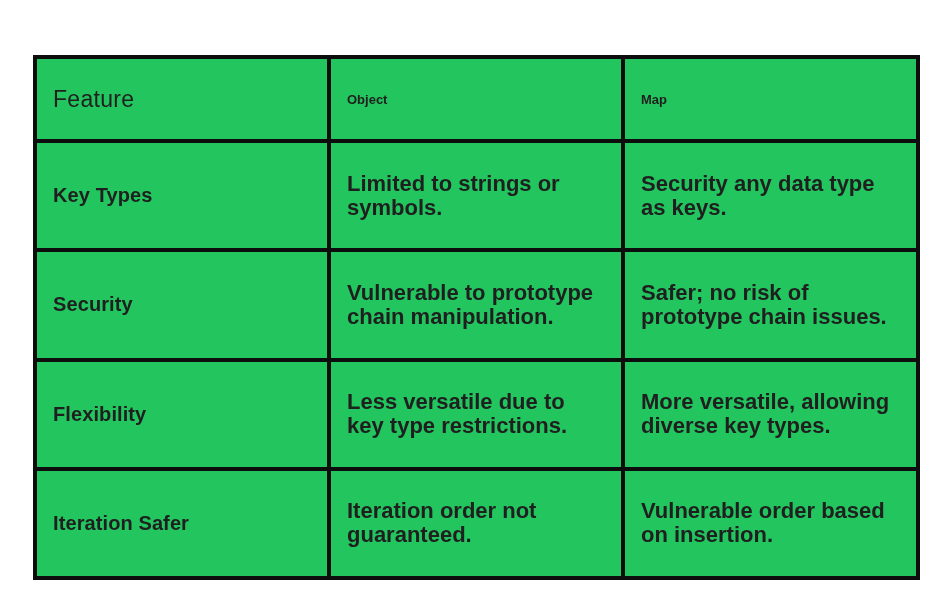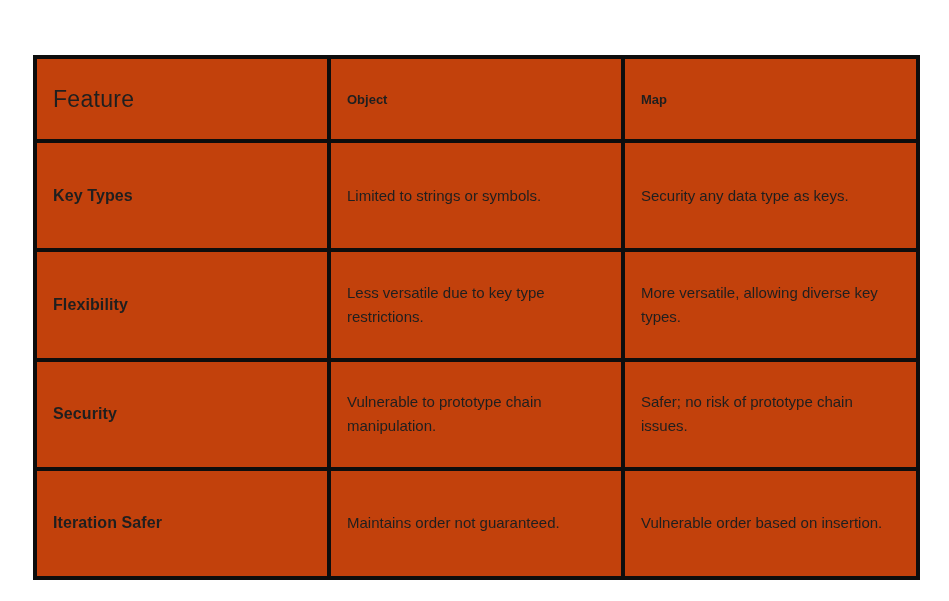--- a/index.html
+++ b/index.html
@@ -20,46 +20,46 @@
     table-layout: fixed;
     background: #ffffff;
   }
   .comparison-table th,
   .comparison-table td {
     border: 4px solid #0d0d0d;
     vertical-align: middle;
     text-align: left;
     padding: 6px 16px 6px 16px;
     color: #1f1f1f;
-    background: #c2410c;
+    background: #22c55e;
   }
   .col-feature { width: 294px; }
   .col-object  { width: 294px; }
   .col-map     { width: 295px; }
 
   tr.header-row { height: 84px; }
   tr.data-row   { height: 88px; }
 
   th.feature-header {
     font-size: 23px;
     font-weight: 400;
     letter-spacing: 0.3px;
   }
   th.type-header {
     font-size: 13px;
     font-weight: 700;
   }
   td.row-label {
-    font-size: 16px;
+    font-size: 20px;
     font-weight: 700;
     letter-spacing: 0.1px;
   }
   td.cell-text {
-    font-size: 15px;
-    font-weight: 400;
+    font-size: 22px;
+    font-weight: 700;
     line-height: 24px;
   }
 </style>
 </head>
 <body>
 
 <table class="comparison-table">
   <colgroup>
     <col class="col-feature">
     <col class="col-object">
@@ -72,28 +72,28 @@
       <th class="type-header">Map</th>
     </tr>
   </thead>
   <tbody>
     <tr class="data-row">
       <td class="row-label">Key Types</td>
       <td class="cell-text">Limited to strings or symbols.</td>
       <td class="cell-text">Security any data type as keys.</td>
     </tr>
     <tr class="data-row">
+      <td class="row-label">Security</td>
+      <td class="cell-text">Vulnerable to prototype chain manipulation.</td>
+      <td class="cell-text">Safer; no risk of prototype chain issues.</td>
+    </tr>
+    <tr class="data-row">
       <td class="row-label">Flexibility</td>
       <td class="cell-text">Less versatile due to key type restrictions.</td>
       <td class="cell-text">More versatile, allowing diverse key types.</td>
     </tr>
     <tr class="data-row">
-      <td class="row-label">Security</td>
-      <td class="cell-text">Vulnerable to prototype chain manipulation.</td>
-      <td class="cell-text">Safer; no risk of prototype chain issues.</td>
-    </tr>
-    <tr class="data-row">
       <td class="row-label">Iteration Safer</td>
-      <td class="cell-text">Maintains order not guaranteed.</td>
+      <td class="cell-text">Iteration order not guaranteed.</td>
       <td class="cell-text">Vulnerable order based on insertion.</td>
     </tr>
   </tbody>
 </table>
 
 </body></html>

